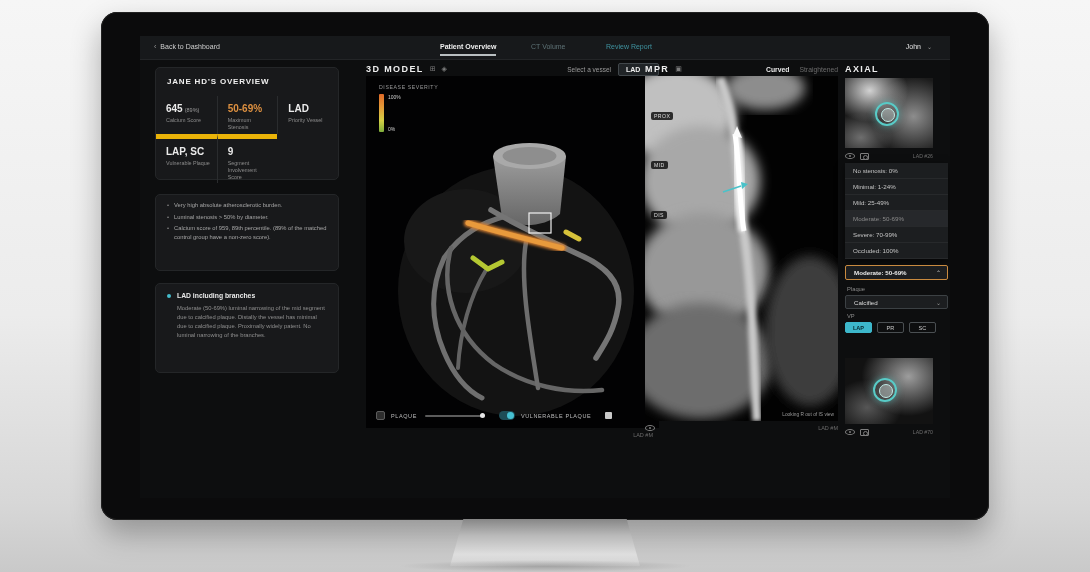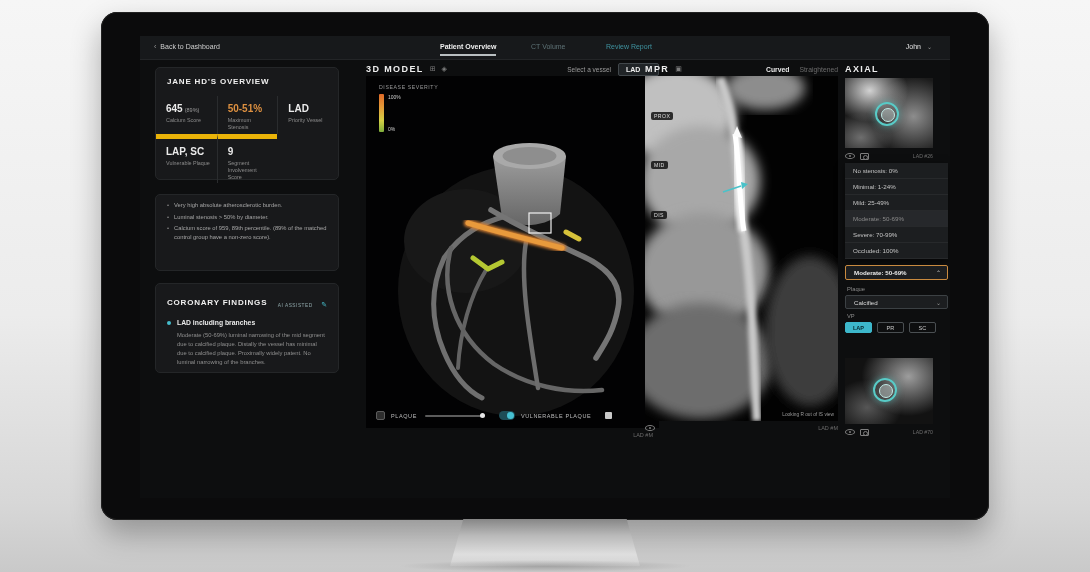--- a/index.html
+++ b/index.html
@@ -163,21 +163,21 @@
     <div class="card overview-card">
       <div class="card-head">
         <div class="card-title">JANE HD’S OVERVIEW</div>
       </div>
       <div class="stat-grid">
         <div class="stat c0">
           <div class="stat-value"><span>645</span><span class="stat-suffix">(89%)</span></div>
           <div class="stat-label">Calcium Score</div>
         </div>
         <div class="stat">
-          <div class="stat-value hl">50-51%</div>
+          <div class="stat-value hl">50-69%</div>
           <div class="stat-label">Maximum Stenosis</div>
         </div>
         <div class="stat">
           <div class="stat-value">LAD</div>
           <div class="stat-label">Priority Vessel</div>
         </div>
         <div class="stat c0 r1">
           <div class="stat-value">LAP, SC</div>
           <div class="stat-label">Vulnerable Plaque</div>
         </div>
@@ -199,27 +199,20 @@
           <span>Luminal stenosis &gt; 50% by diameter.</span>
         </div>
         <div class="bullet-row">
           <span class="bullet-glyph">•</span>
           <span>Calcium score of 959, 89th percentile. (89% of the matched control group have a non-zero score).</span>
         </div>
       </div>
     </div>
 
     <div class="card findings-card">
-      <div class="card-head">
-        <div class="card-title">CORONARY FINDINGS</div>
-        <div>
-          <span class="ai-chip">AI ASSISTED</span>
-          <span class="edit-icon">✎</span>
-        </div>
-      </div>
       <div class="finding-item">
         <div class="finding-title-row">
           <span class="teal-dot"></span>
           <span class="finding-title">LAD including branches</span>
         </div>
         <div class="finding-body">Moderate (50-69%) luminal narrowing of the mid segment due to calcified plaque. Distally the vessel has minimal due to calcified plaque. Proximally widely patent. No luminal narrowing of the branches.</div>
       </div>
     </div>
 
     <div class="model-panel">

